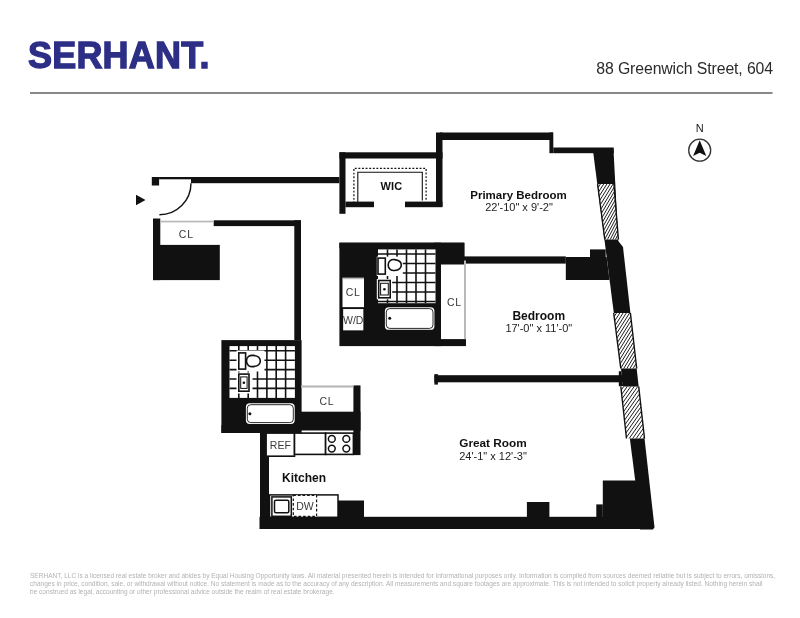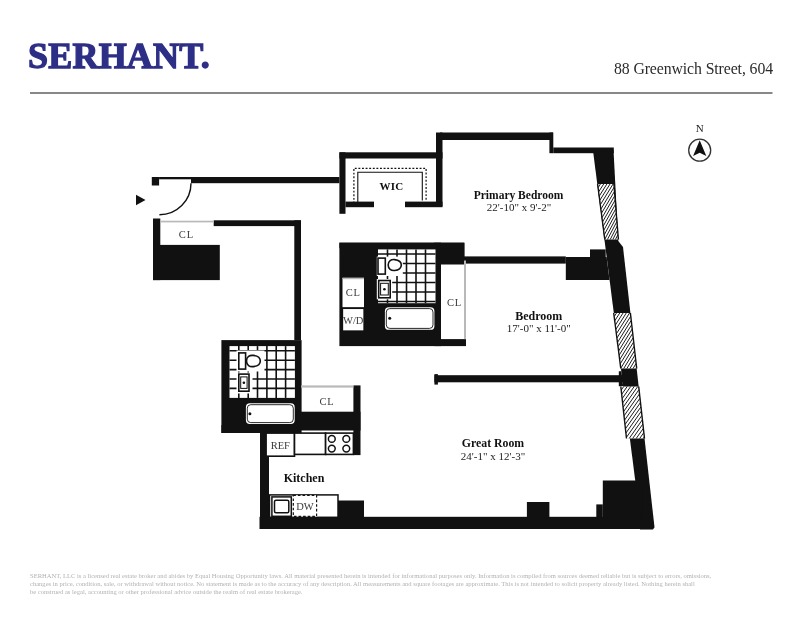--- a/index.html
+++ b/index.html
@@ -1,16 +1,16 @@
 <!DOCTYPE html>
 <html><head>
 <meta charset="utf-8">
 <style>
 html,body{margin:0;padding:0;background:#fff;width:800px;height:618px;overflow:hidden;}
-.page{position:relative;width:800px;height:618px;font-family:Liberation Serif, serif;text-align:center;}
+.page{position:relative;width:800px;height:618px;font-family:Liberation Sans, sans-serif;text-align:center;}
 svg{position:absolute;top:0;left:0;}
 </style>
 </head>
 <body>
 <div class="page">
 <svg width="800" height="618" viewBox="0 0 800 618">
 
 <rect x="0" y="0" width="800" height="618" fill="#ffffff"></rect>
 
 <text x="28" y="67.5" font-size="36" font-weight="bold" fill="#2d2f86" letter-spacing="0.2" stroke="#2d2f86" stroke-width="1.3">SERHANT.</text>

